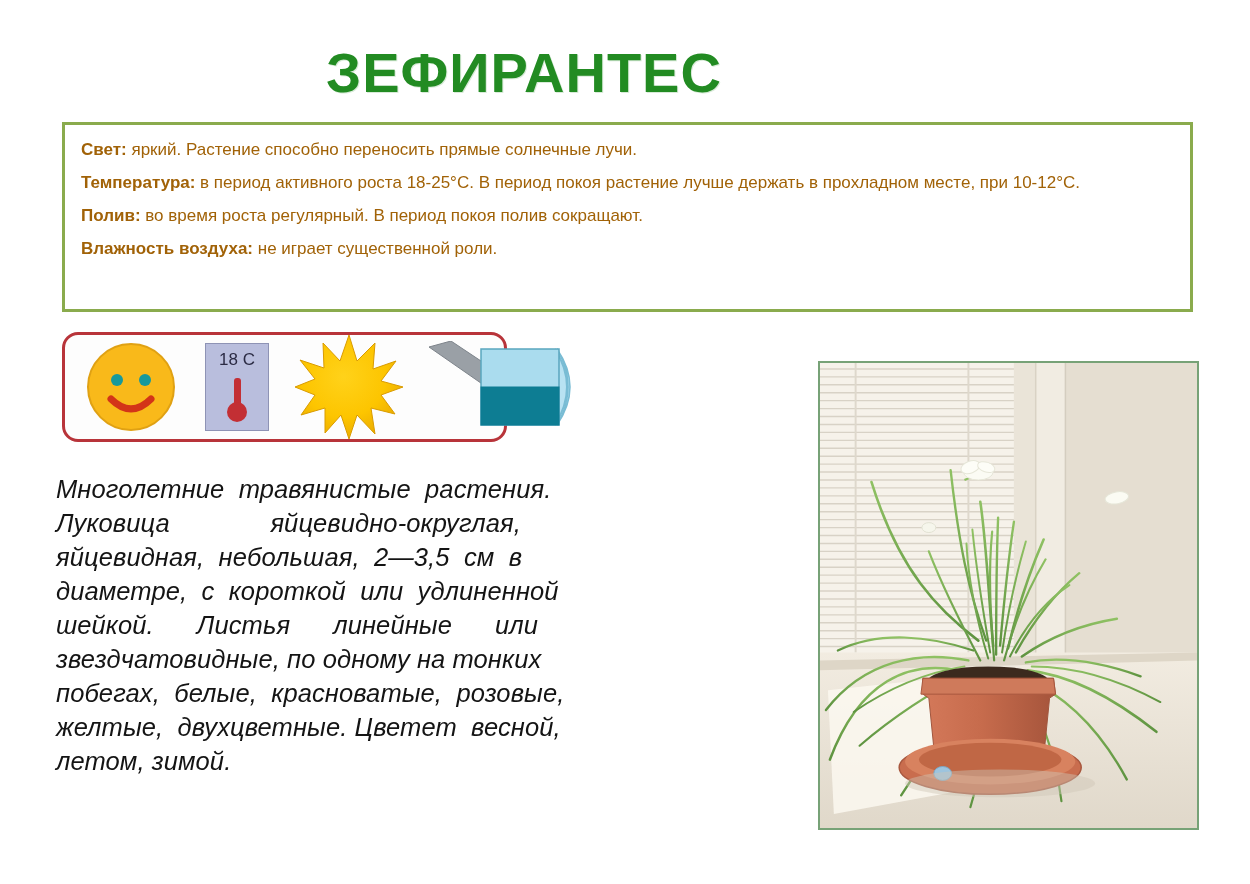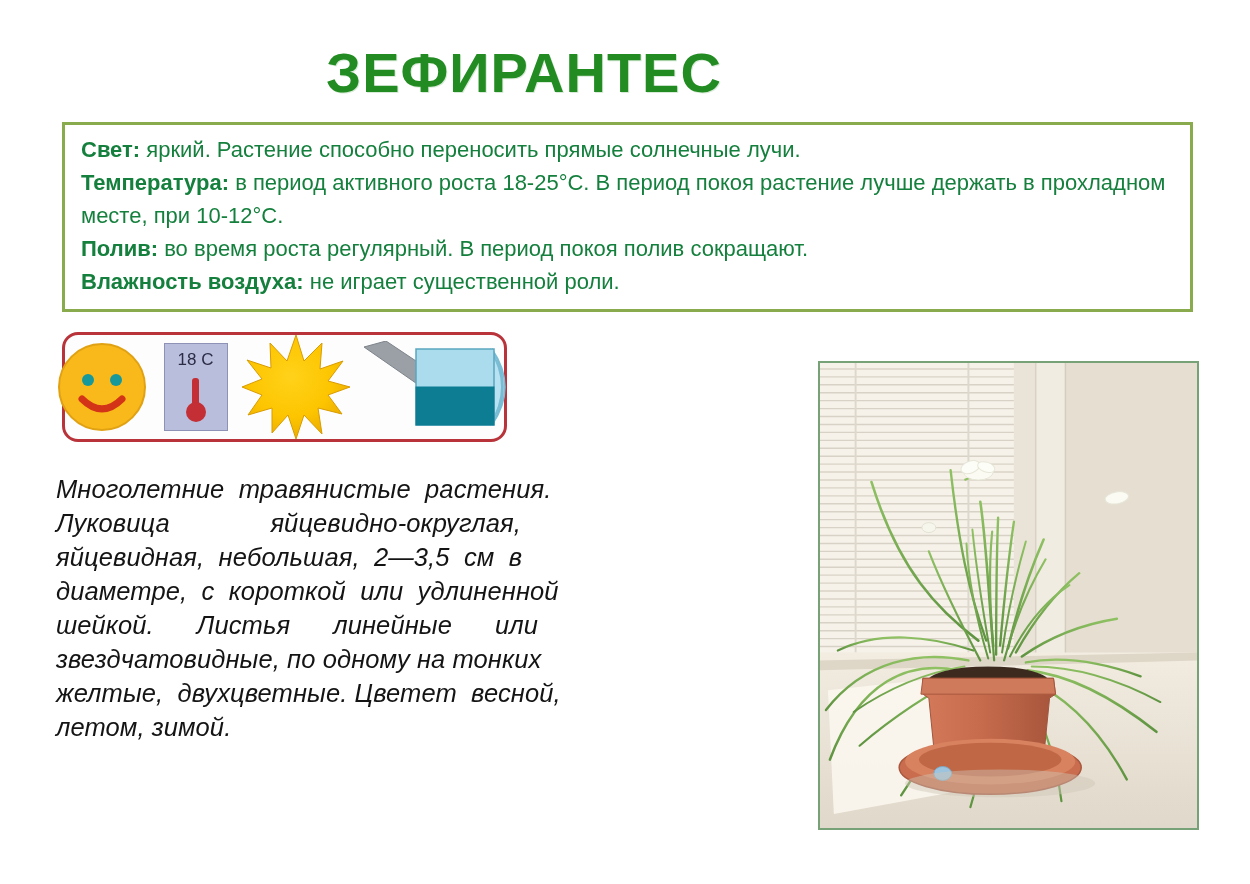--- a/index.html
+++ b/index.html
@@ -38,45 +38,45 @@
     left: 62px;
     top: 122px;
     width: 1131px;
     height: 190px;
     box-sizing: border-box;
     border: 3px solid #8aab4d;
     background: #ffffff;
     padding: 8px 14px 6px 16px;
   }
   .care-line {
-    font-size: 22px;
+    font-size: 17px;
     line-height: 33px;
-    color: #15803d;
+    color: #a16207;
     white-space: normal;
   }
   .care-label {
     font-weight: 700;
   }
 
   
   #icon-strip {
     position: absolute;
     left: 62px;
     top: 332px;
     width: 445px;
     height: 110px;
     box-sizing: border-box;
     border: 3px solid #b8343a;
     border-radius: 16px;
     background: #fdfdfd;
     display: flex;
     align-items: center;
-    justify-content: center;
+    justify-content: space-between;
     padding-left: 18px;
-    gap: 14px;
+    gap: 26px;
   }
 
   
   .smiley-wrap { width: 96px; height: 96px; position: relative; flex: 0 0 auto; }
 
   
   .thermo-wrap {
     width: 62px; height: 86px; flex: 0 0 auto;
     background: #b9bedd;
     border: 1px solid #8e93b5;
@@ -211,20 +211,21 @@
 
 </div>
 
 <div id="description">
   <span class="desc-line">Многолетние  травянистые  растения.</span>
   <span class="desc-line">Луковица              яйцевидно-округлая,</span>
   <span class="desc-line">яйцевидная,  небольшая,  2—3,5  см  в</span>
   <span class="desc-line">диаметре,  с  короткой  или  удлиненной</span>
   <span class="desc-line">шейкой.      Листья      линейные      или</span>
   <span class="desc-line">звездчатовидные, по одному на тонких</span>
+  <span class="desc-line">побегах,  белые,  красноватые,  розовые,</span>
   <span class="desc-line">желтые,  двухцветные. Цветет  весной,</span>
   <span class="desc-line">летом, зимой.</span>
 </div>
 
 <div id="plant-photo">
   <svg viewBox="0 0 381 469" preserveAspectRatio="none">
     <defs>
       <linearGradient id="wallG" x1="0" y1="0" x2="1" y2="0">
         <stop offset="0%" stop-color="#efeadf"></stop>
         <stop offset="100%" stop-color="#e3ddd1"></stop>

